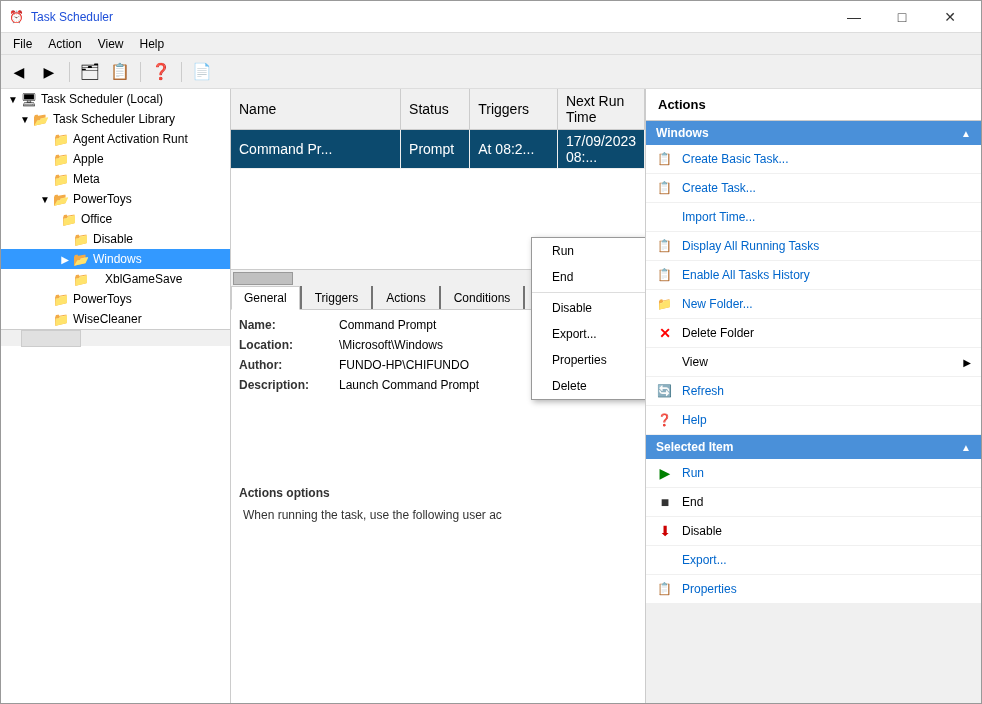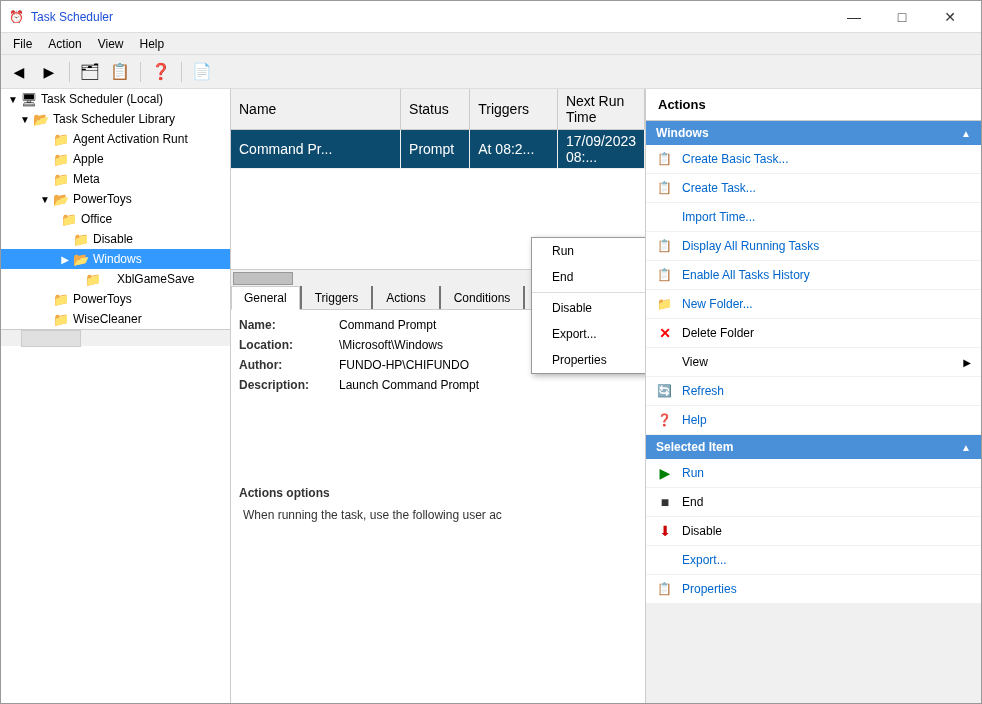--- a/index.html
+++ b/index.html
@@ -471,21 +471,21 @@
       <div class="tree-item" style="padding-left:56px;">
         <span class="tree-expand" style="visibility:hidden;">▶</span>
         <span class="tree-icon folder-icon"></span>
         <span>Disable</span>
       </div>
       <div class="tree-item selected" style="padding-left:56px;">
         <span class="tree-expand">▶</span>
         <span class="tree-icon folder-open-icon"></span>
         <span>Windows</span>
       </div>
-      <div class="tree-item" style="padding-left:56px;gap:12px;">
+      <div class="tree-item" style="padding-left:44px;gap:12px;">
         <span class="tree-expand" style="visibility:hidden;">▶</span>
         <span class="tree-icon folder-icon"></span>
         <span>XblGameSave</span>
       </div>
       <div class="tree-item" style="padding-left:36px;">
         <span class="tree-expand" style="visibility:hidden;">▶</span>
         <span class="tree-icon folder-icon"></span>
         <span>PowerToys</span>
       </div>
       <div class="tree-item" style="padding-left:36px;">
@@ -559,20 +559,21 @@
         <div class="detail-desc-box">When running the task, use the following user ac</div>
       </div>
 
       <div class="context-menu">
         <div class="ctx-item">Run</div>
         <div class="ctx-item">End</div>
         <div class="ctx-separator"></div>
         <div class="ctx-item">Disable</div>
         <div class="ctx-item">Export...</div>
         <div class="ctx-item">Properties</div>
+        <div class="ctx-item">Delete</div>
       </div>
 
     </div>
 
     <div class="actions-panel">
 
       <div class="actions-title">Actions</div>
 
       <div class="actions-section-header">
         <span>Windows</span>

